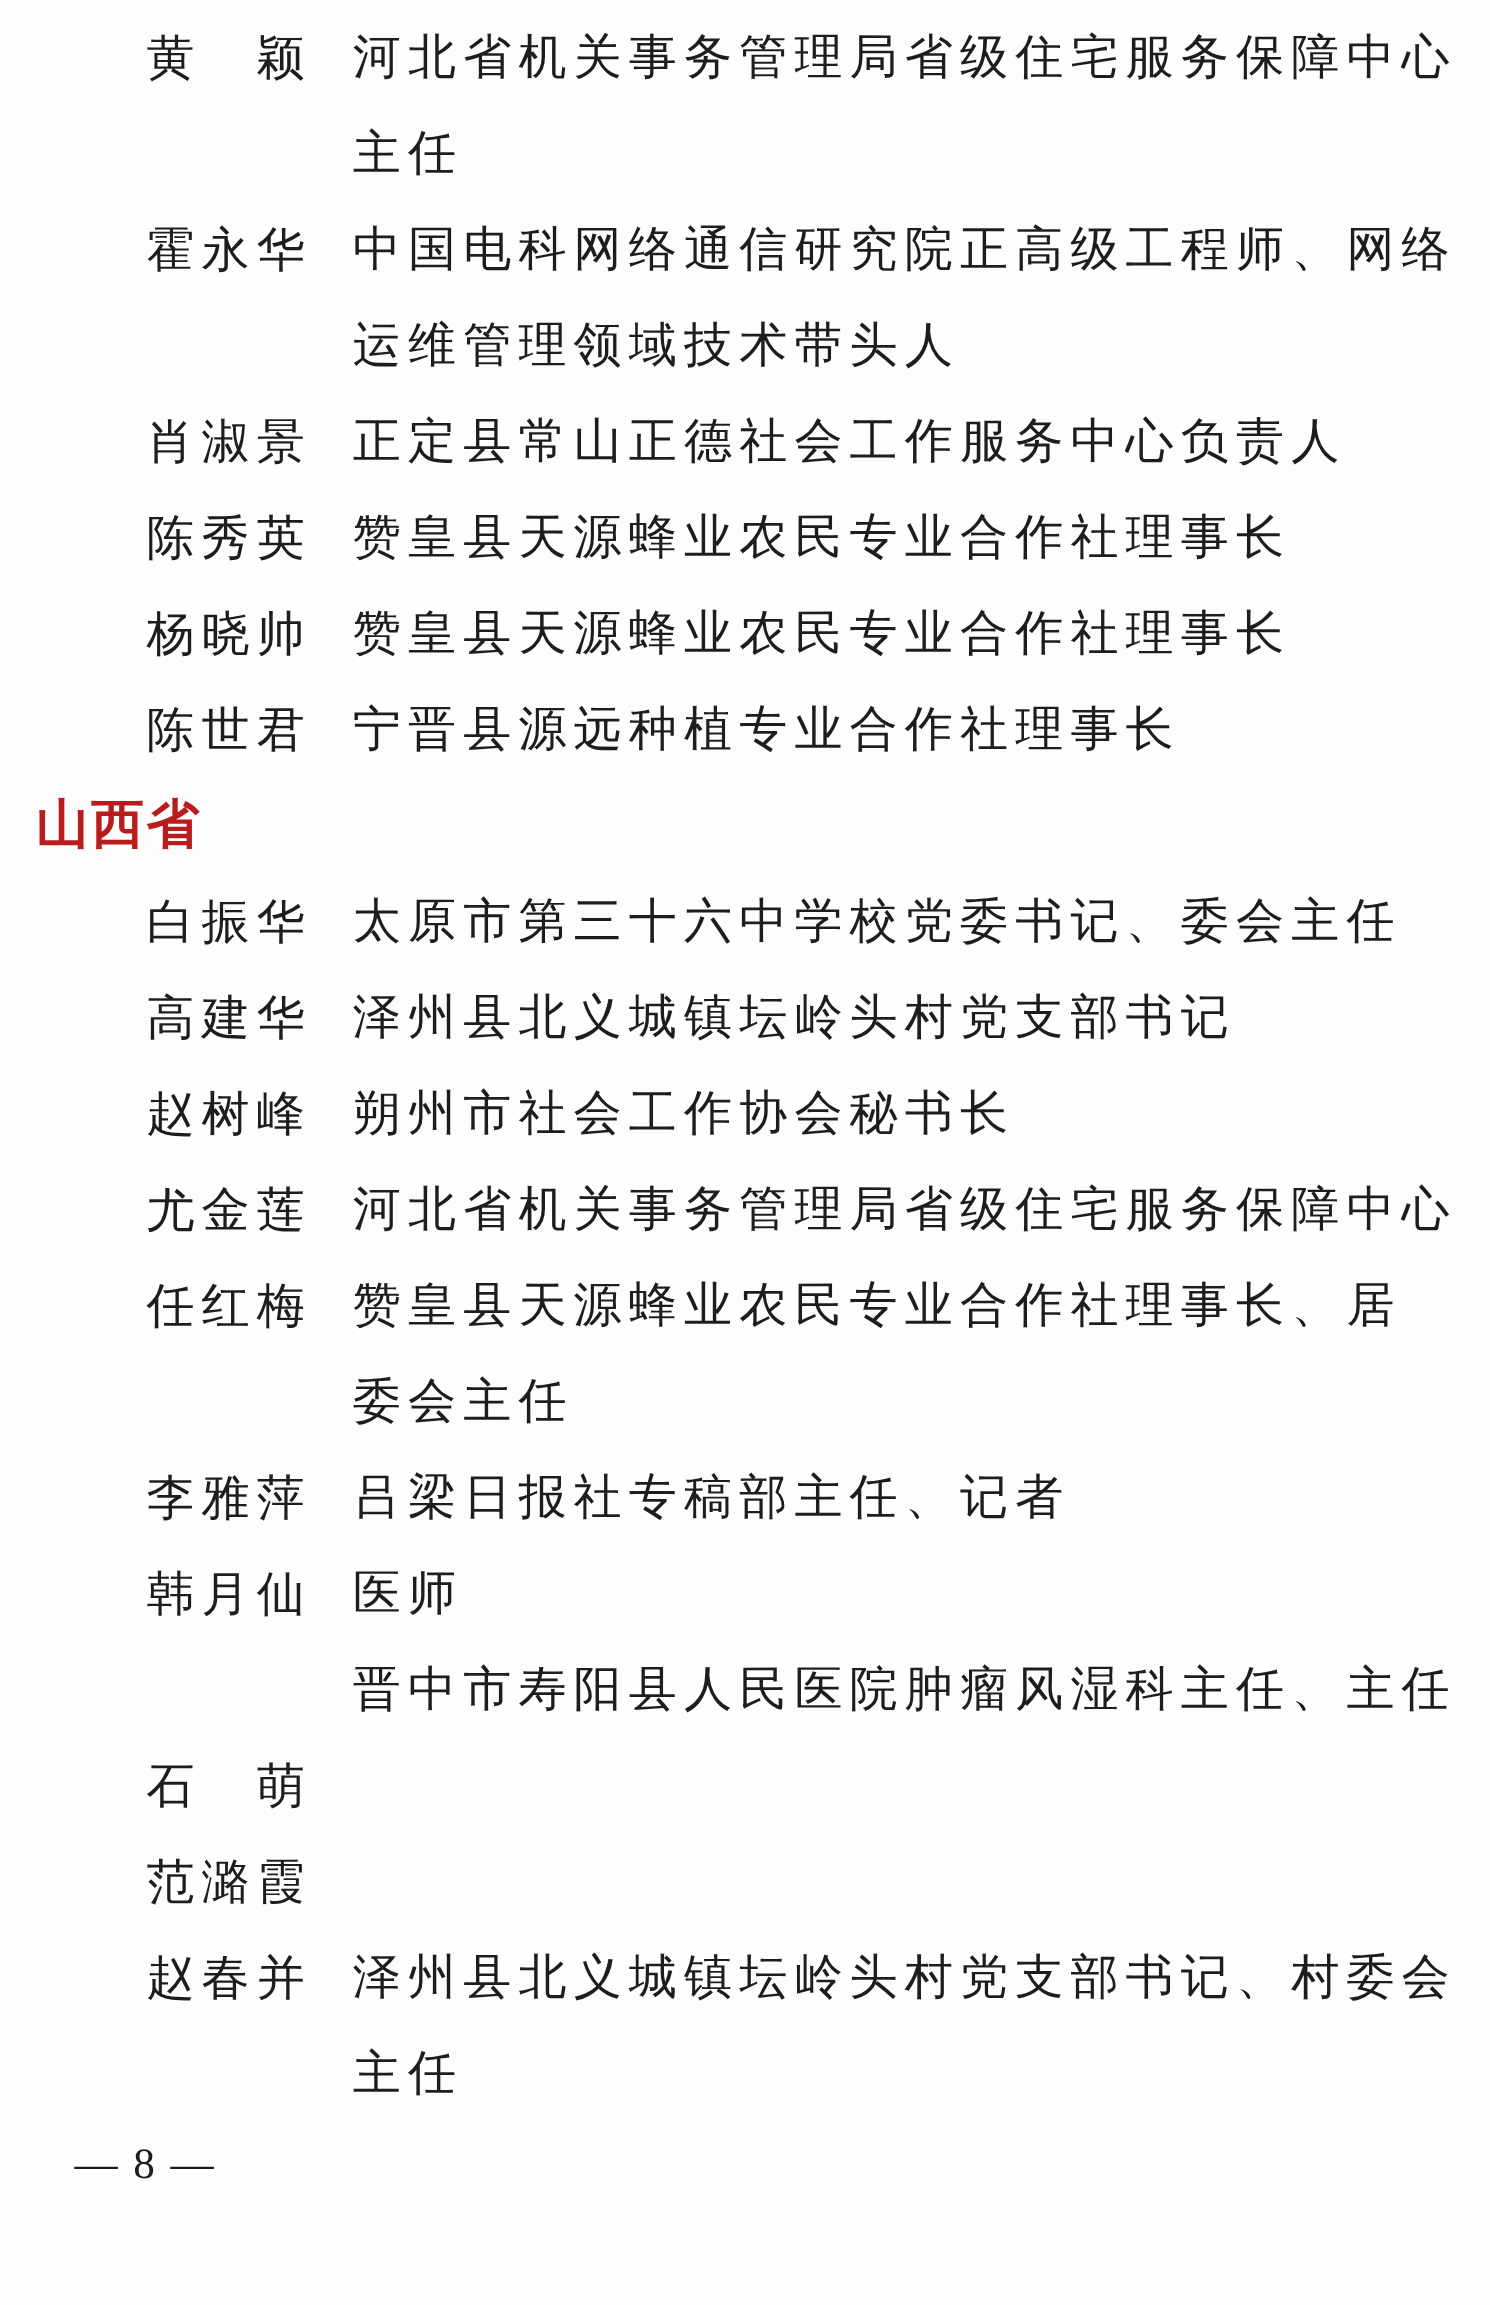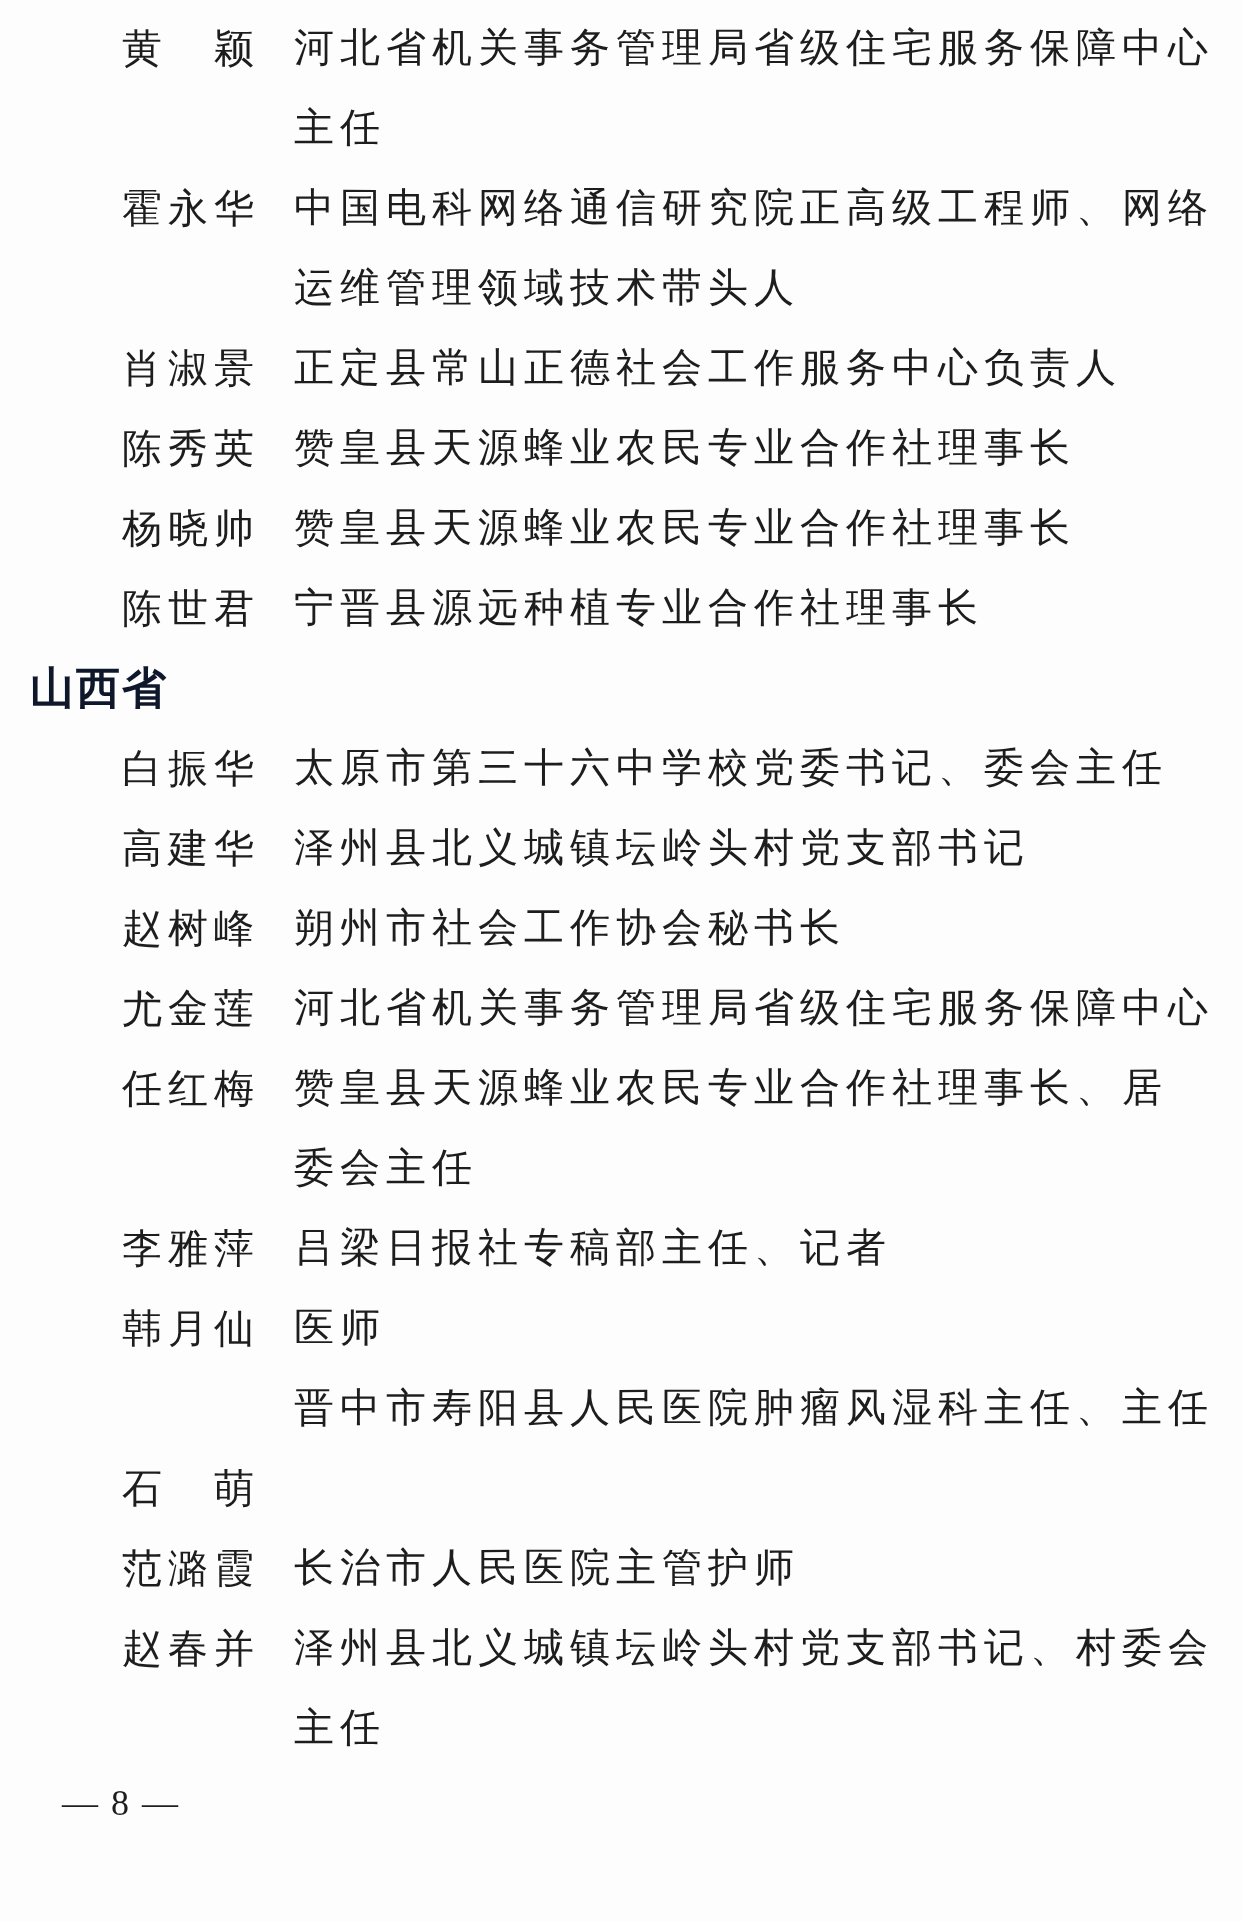--- a/index.html
+++ b/index.html
@@ -47,21 +47,21 @@
     letter-spacing: 6px;
   }
   .section-header {
     margin-left: 30px;
     height: 80px;
     line-height: 80px;
     font-family: "Liberation Sans", sans-serif;
     font-weight: bold;
     font-size: 44px;
     letter-spacing: 2px;
-    color: #0f172a;
+    color: #b91c1c;
     white-space: nowrap;
   }
   .page-number {
     position: absolute;
     left: 62px;
     top: 1782px;
     font-size: 36px;
     letter-spacing: 2px;
     color: #1d1d1d;
     font-family: "Liberation Serif", serif;
@@ -211,23 +211,20 @@
           <span class="nc">石</span>
           <span class="nc">萌</span>
         </div>
       </div>
       <div class="entry">
         <div class="name-col">
           <span class="nc">范</span>
           <span class="nc">潞</span>
           <span class="nc">霞</span>
         </div>
-        <div class="desc-col">
-          <div class="line">长治市人民医院主管护师</div>
-        </div>
       </div>
       <div class="entry">
         <div class="name-col">
           <span class="nc">赵</span>
           <span class="nc">春</span>
           <span class="nc">并</span>
         </div>
         <div class="desc-col">
           <div class="line">泽州县北义城镇坛岭头村党支部书记、村委会</div>
           <div class="line">主任</div>

